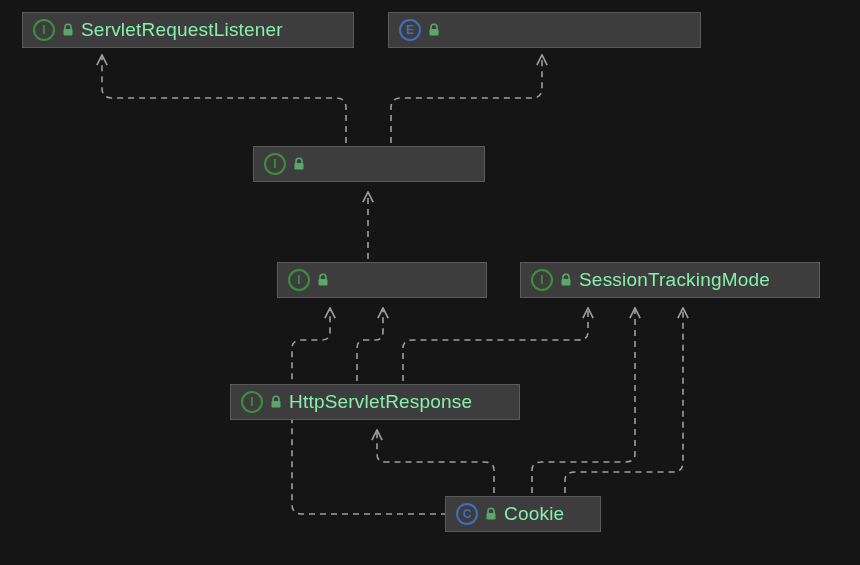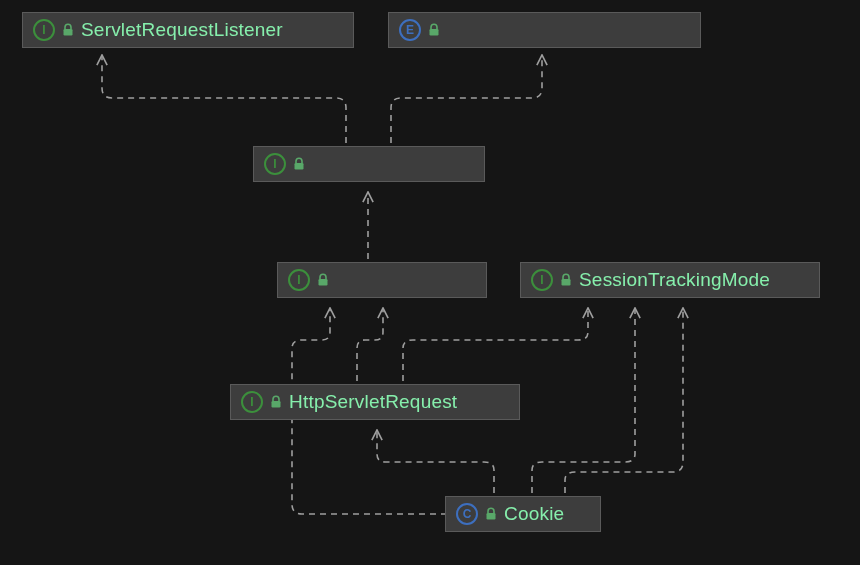--- a/index.html
+++ b/index.html
@@ -139,21 +139,21 @@
 </div>
 
 <div class="node" style="left:230px; top:384px; width:290px;">
   <span class="icon-ring ring-i">I</span>
   <span class="lock">
     <svg viewBox="0 0 14 14" width="14" height="14">
           <path d="M4 6 V4.2 a3 3 0 0 1 6 0 V6" fill="none" stroke="#59a869" stroke-width="1.6"></path>
           <rect x="2.5" y="6" width="9" height="6.5" rx="1.2" fill="#59a869"></rect>
         </svg>
   </span>
-  <span class="node-label">HttpServletRequest</span>
+  <span class="node-label">HttpServletResponse</span>
 </div>
 
 <div class="node" style="left:445px; top:496px; width:156px;">
   <span class="icon-ring ring-c">C</span>
   <span class="lock">
     <svg viewBox="0 0 14 14" width="14" height="14">
           <path d="M4 6 V4.2 a3 3 0 0 1 6 0 V6" fill="none" stroke="#59a869" stroke-width="1.6"></path>
           <rect x="2.5" y="6" width="9" height="6.5" rx="1.2" fill="#59a869"></rect>
         </svg>
   </span>

